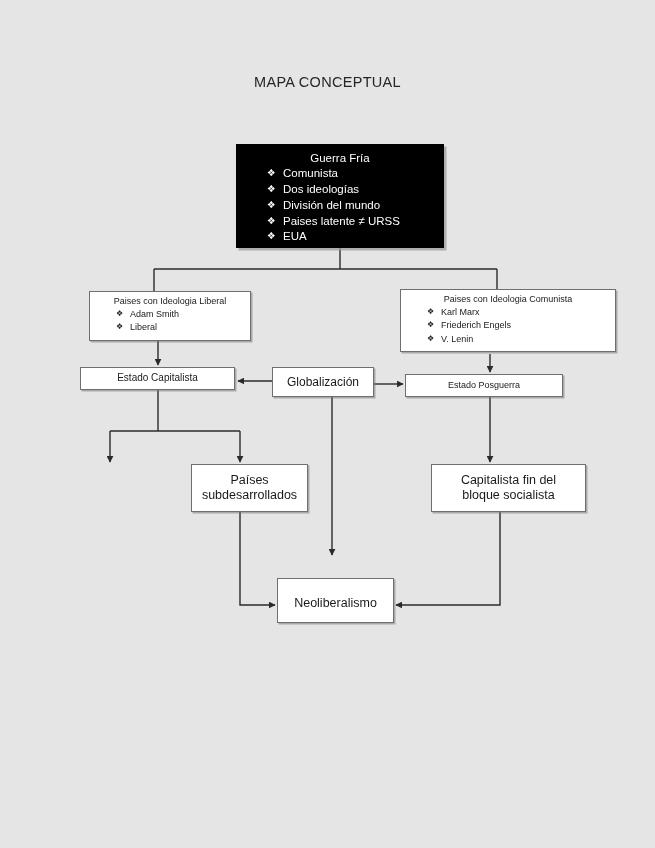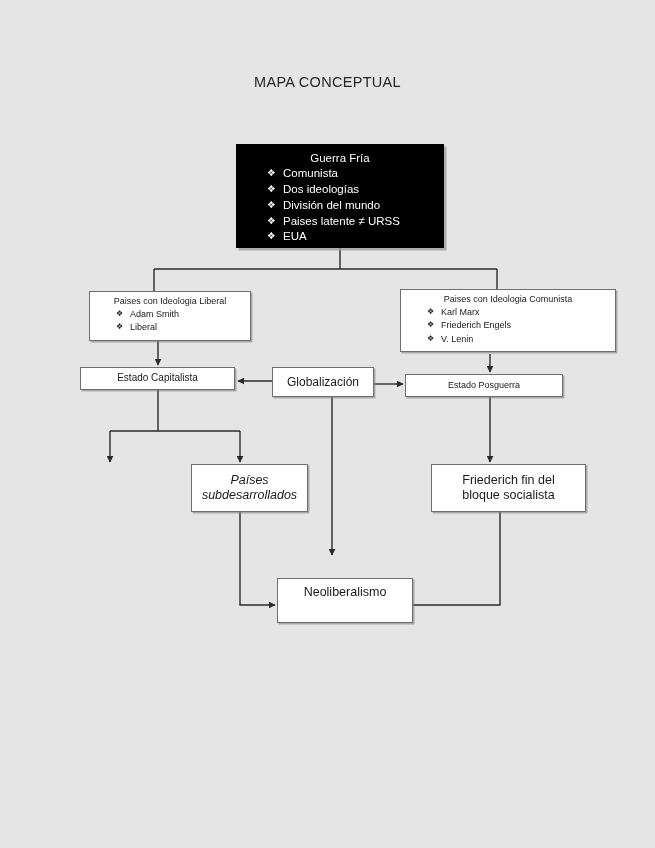--- a/index.html
+++ b/index.html
@@ -139,32 +139,31 @@
   }
 
   
   #node-alto-desarrollo {
     left: 64px; top: 464px; width: 110px; height: 48px;
     font-size: 12.5px;
   }
   #node-subdesarrollados {
     left: 191px; top: 464px; width: 117px; height: 48px;
     font-size: 12.5px;
-    font-style: italic;
   }
   #node-perestroika {
     left: 431px; top: 464px; width: 155px; height: 48px;
     font-size: 12.5px;
   }
 
   
   #node-neoliberalismo {
-    left: 277px; top: 578px; width: 136px; height: 45px;
-    font-size: 12.5px;
-    justify-content: flex-start;
+    left: 277px; top: 578px; width: 117px; height: 45px;
+    font-size: 12.5px;
+    justify-content: center;
     padding-top: 6px;
   }
 </style>
 </head>
 <body>
 
 <div id="page">
 
   <div id="doc-title">MAPA CONCEPTUAL</div>
 
@@ -244,21 +243,21 @@
     <span>Estado Posguerra</span>
   </div>
 
 
   <div class="node" id="node-subdesarrollados">
     <span>Países</span>
     <span>subdesarrollados</span>
   </div>
 
   <div class="node" id="node-perestroika">
-    <span>Friederich fin del</span>
+    <span>Capitalista fin del</span>
     <span>bloque socialista</span>
   </div>
 
   <div class="node" id="node-neoliberalismo">
     <span>Neoliberalismo</span>
   </div>
 
 </div>
 
 </body></html>

